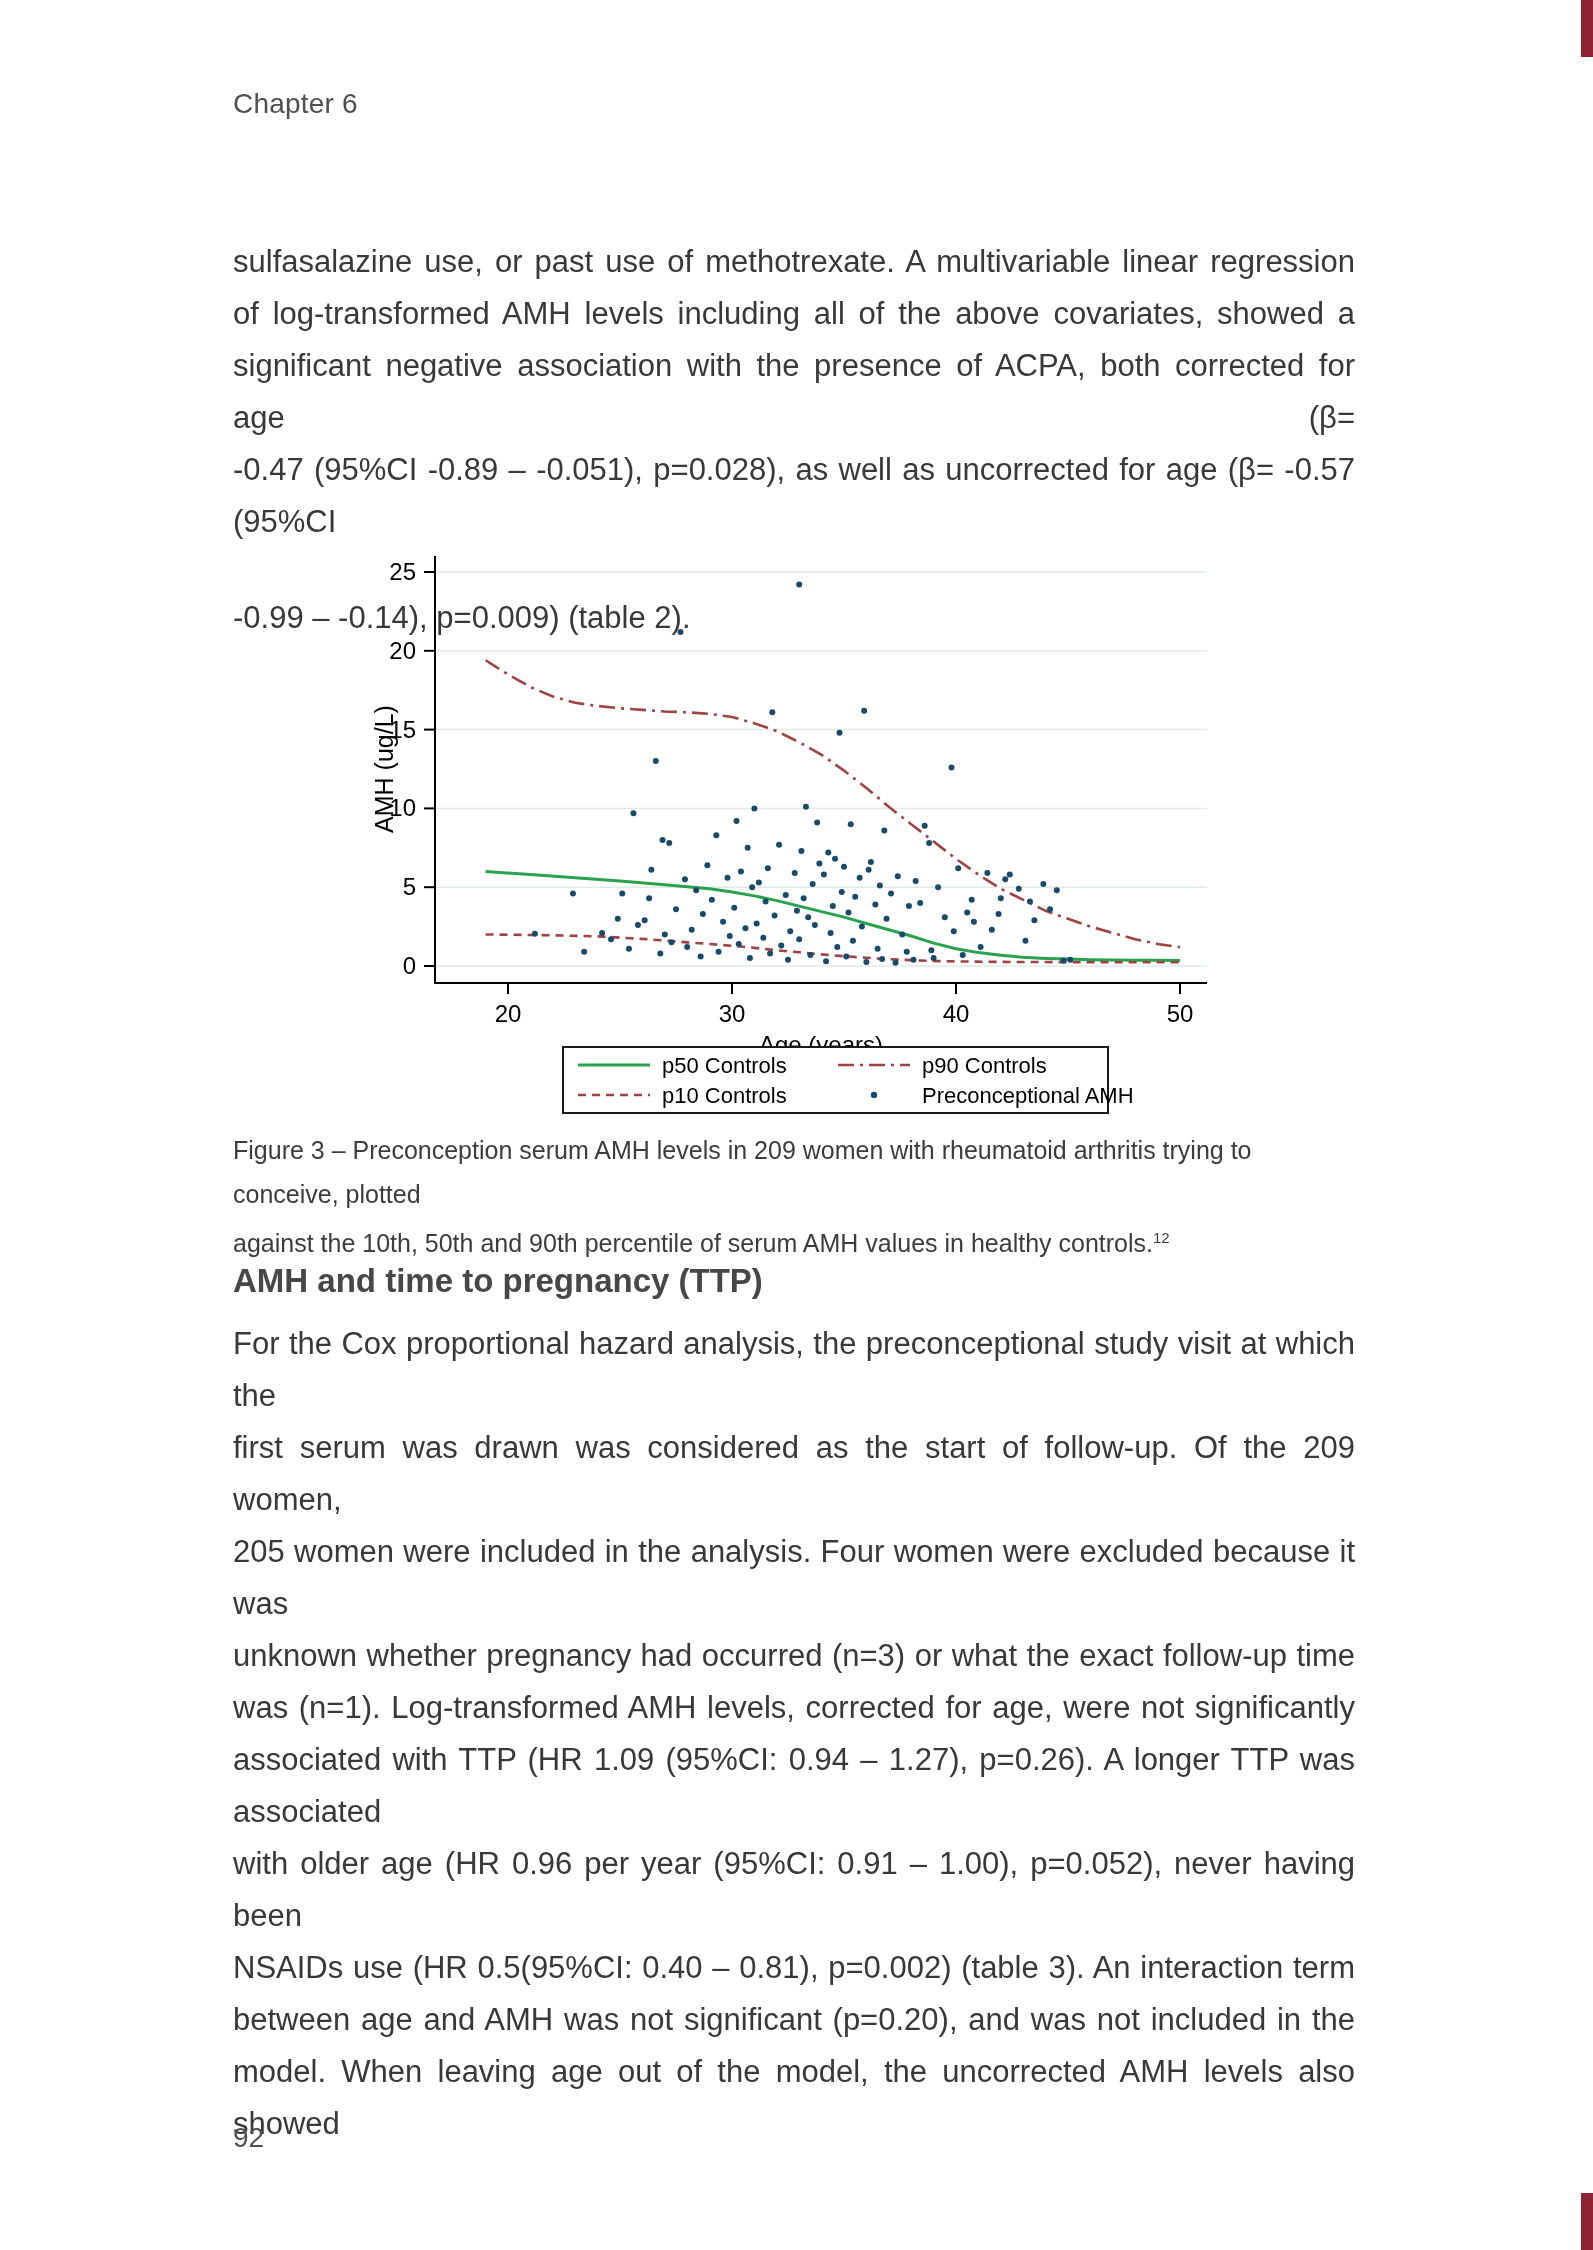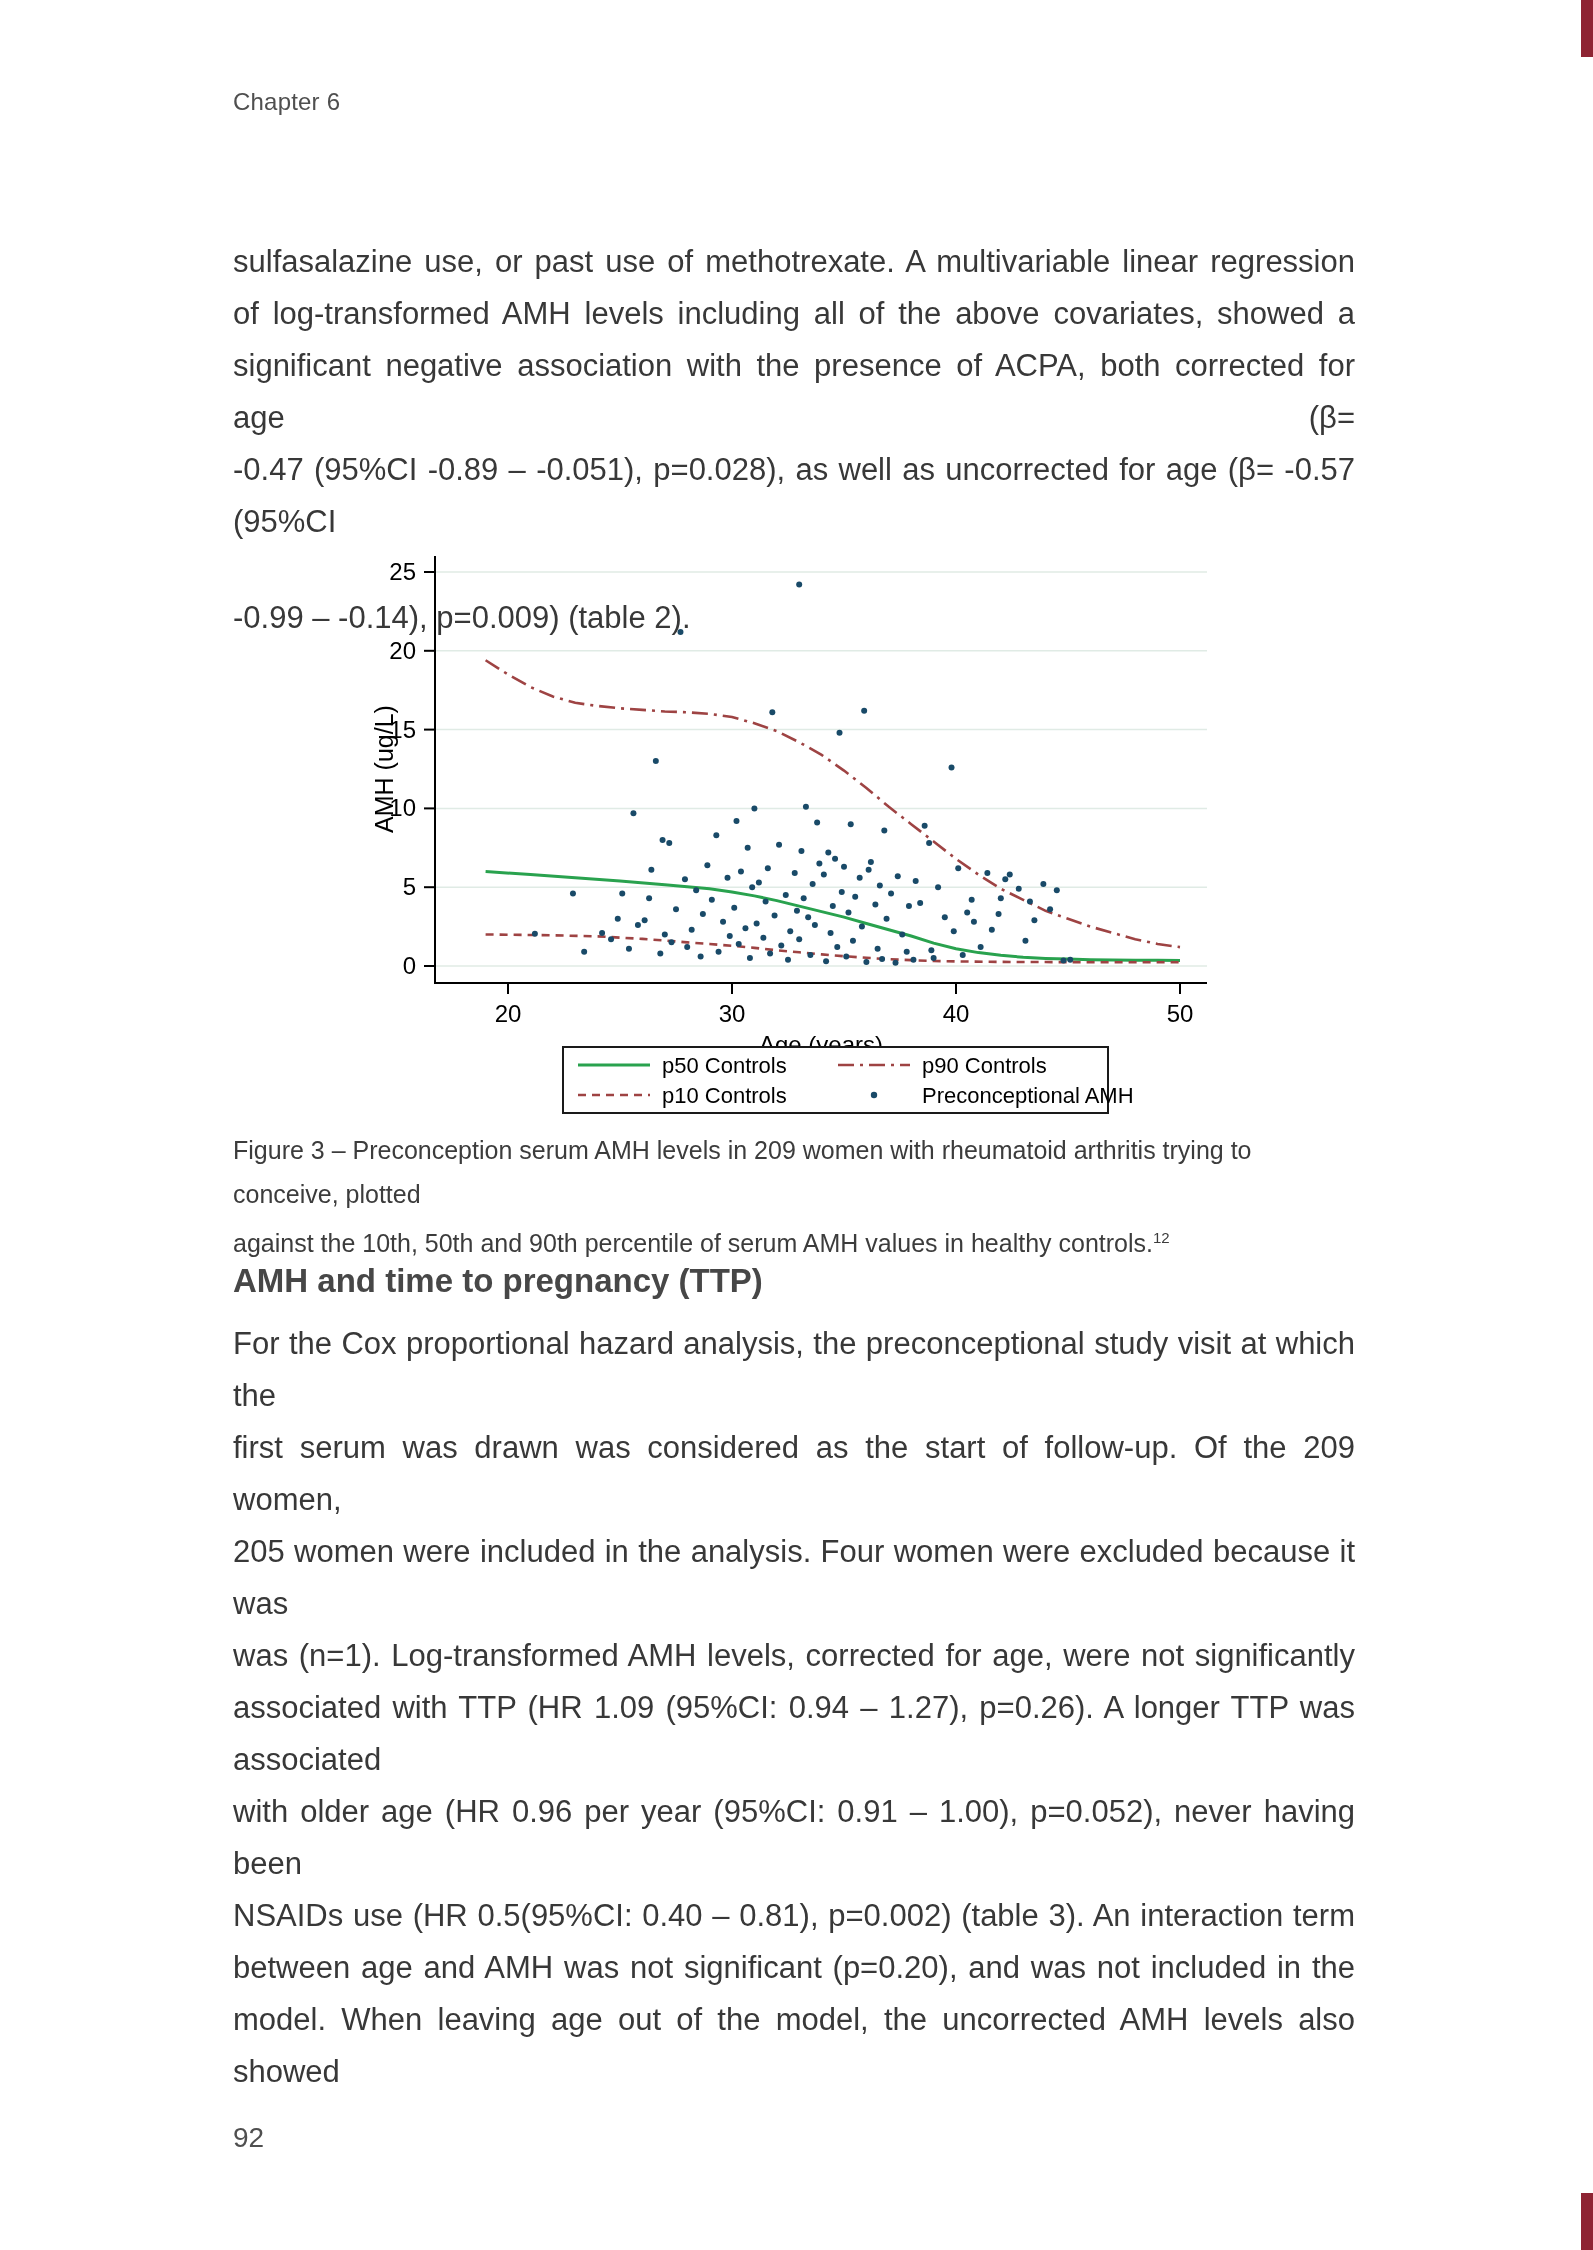--- a/index.html
+++ b/index.html
@@ -1,18 +1,18 @@
 <!DOCTYPE html>
 <html><head>
 <meta charset="utf-8">
 <style>
   html,body{margin:0;padding:0;background:#fff;}
   .page{position:relative;width:1593px;height:2250px;background:#ffffff;overflow:hidden;
         font-family:"Liberation Sans",sans-serif;color:#3a3a3a;}
-  .chapter-header{position:absolute;left:233px;top:88px;font-size:24px;color:#4f4f4f;letter-spacing:.2px;text-align:right;}
+  .chapter-header{position:absolute;left:233px;top:88px;font-size:28px;color:#4f4f4f;letter-spacing:.2px;text-align:right;}
   .body-block{position:absolute;left:233px;width:1122px;font-size:31px;line-height:52px;color:#383838;}
   .tline{text-align:justify;text-align-last:justify;white-space:normal;}
   .tline.last{text-align-last:left;margin-top:44px;}
   .caption{position:absolute;left:233px;width:1122px;font-size:25px;line-height:44px;color:#3c3c3c;}
   .caption sup{font-size:15px;text-align:right;}
   .section-heading{position:absolute;left:233px;top:1262px;font-size:33px;font-weight:600;color:#474747;}
   .page-number{position:absolute;left:233px;top:2122px;font-size:28px;color:#4f4f4f;}
   .figure-wrap{position:absolute;left:285px;top:532px;width:930px;height:592px;}
   .edge-tab{position:absolute;right:0;width:12px;background:#8e2433;}
   .edge-tab.top{top:0;height:57px;}
@@ -219,20 +219,21 @@
     <div class="cap-line">Figure 3 – Preconception serum AMH levels in 209 women with rheumatoid arthritis trying to conceive, plotted</div>
     <div class="cap-line"><span>against the 10th, 50th and 90th percentile of serum AMH values in healthy controls.</span><sup>12</sup></div>
   </div>
 
   <div class="section-heading">AMH and time to pregnancy (TTP)</div>
 
   <div class="body-block" style="top:1318px;">
       <div class="tline">For the Cox proportional hazard analysis, the preconceptional study visit at which the</div>
       <div class="tline">first serum was drawn was considered as the start of follow-up.  Of the 209 women,</div>
       <div class="tline">205 women were included in the analysis. Four women were excluded because it was</div>
+      <div class="tline">unknown whether pregnancy had occurred (n=3) or what the exact follow-up time</div>
       <div class="tline">was (n=1). Log-transformed AMH levels, corrected for age, were not significantly</div>
       <div class="tline">associated with TTP (HR 1.09 (95%CI: 0.94 – 1.27), p=0.26). A longer TTP was associated</div>
       <div class="tline">with older age (HR 0.96 per year (95%CI: 0.91 – 1.00), p=0.052), never having been</div>
       <div class="tline">NSAIDs use (HR 0.5(95%CI: 0.40 – 0.81), p=0.002) (table 3). An interaction term</div>
       <div class="tline">between age and AMH was not significant (p=0.20), and was not included in the</div>
       <div class="tline">model. When leaving age out of the model, the uncorrected AMH levels also showed</div>
     </div>
 
   <div class="page-number">92</div>
 

